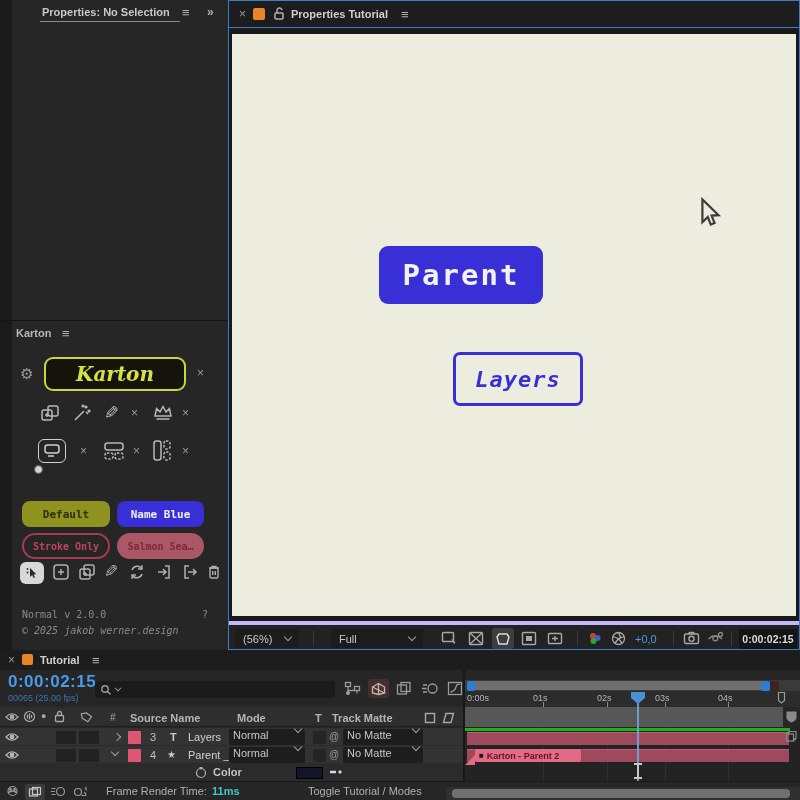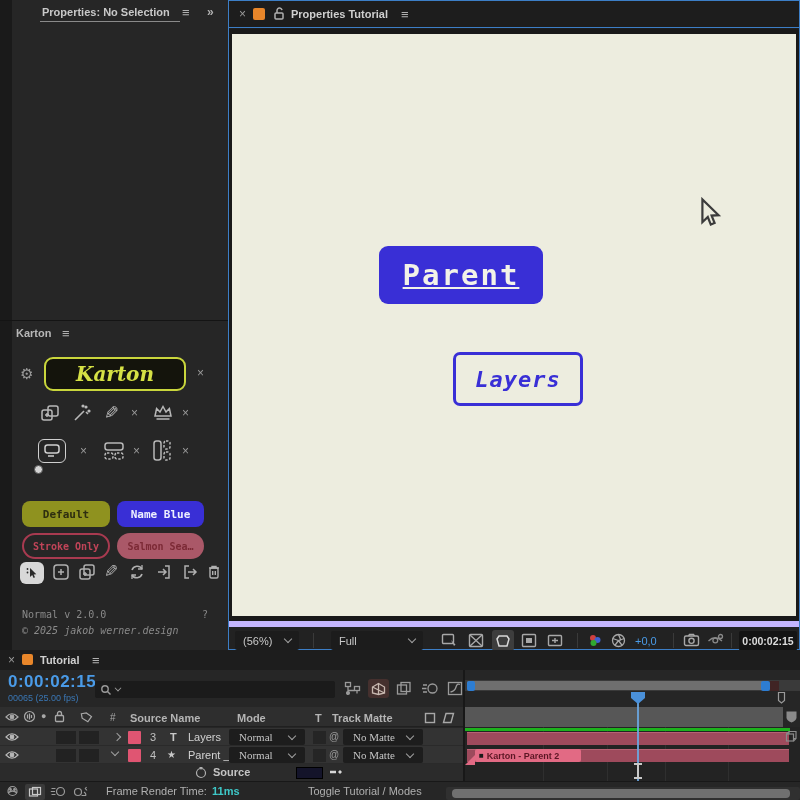--- a/index.html
+++ b/index.html
@@ -10,21 +10,21 @@
   .abs { position:absolute; }
   .panel { background:#282828; }
   .mono { font-family:"DejaVu Sans Mono", monospace; }
   .icon { color:#a8a8a8; display:inline-flex; align-items:center; justify-content:center; }
   .xg { color:#9a9a9a; font-size:12px; line-height:1; }
   .chev { width:6px; height:6px; border-right:1.6px solid #a0a0a0; border-bottom:1.6px solid #a0a0a0;
           transform:rotate(45deg); margin-top:-3px; }
   .chev-r { width:6px; height:6px; border-right:1.6px solid #a0a0a0; border-bottom:1.6px solid #a0a0a0;
           transform:rotate(-45deg); }
   .dd { position:absolute; height:16px; background:#1d1d1d; border-radius:2px; display:flex;
-        align-items:center; justify-content:space-between; padding:0 10px; color:#c6c6c6;font-family:Liberation Serif, serif; }
+        justify-content:space-between; padding:0 4px; color:#c6c6c6; }
   .dd2 { position:absolute; height:19px; background:#1c1c1c; border-radius:2px; display:flex;
         align-items:center; justify-content:space-between; padding:0 8px; color:#c8c8c8; }
   svg { display:block; }
   .tickline { position:absolute; width:1px; height:5px; background:#8a8a8a; }
   .gridline { position:absolute; width:1px; background:#2f2f2f; }
 </style>
 </head>
 <body>
 
 <div id="app">
@@ -170,36 +170,36 @@
           </svg>
       </span>
       <span class="abs" style="left:62px;top:7px;font-weight:bold;color:#cfcfcf;">Properties Tutorial</span>
       <span class="abs" style="left:172px;top:6px;font-size:13px;color:#b0b0b0;">≡</span>
     </div>
 
     <div class="abs" style="left:0;top:28px;width:570px;height:592px;background:#191919;">
       <div class="abs" style="left:3px;top:5px;width:564px;height:582px;background:#ededdf;">
 
         <div class="abs mono" style="left:147px;top:212px;width:164px;height:58px;background:#392fd6;border-radius:9px;display:flex;align-items:center;justify-content:center;">
-          <span style="font-size:29px;font-weight:bold;color:#f2f2e8;letter-spacing:2px;text-decoration:underline;">Parent</span>
+          <span style="font-size:29px;font-weight:bold;color:#f2f2e8;letter-spacing:2px;">Parent</span>
         </div>
 
         <div class="abs mono" style="left:221px;top:318px;width:130px;height:54px;border:3px solid #392fd6;border-radius:7px;display:flex;align-items:center;justify-content:center;">
           <span style="font-size:22px;font-weight:bold;font-style:italic;color:#392fd6;letter-spacing:1px;">Layers</span>
         </div>
 
         <span class="abs" style="left:464px;top:163px;">
           <svg width="26" height="32" viewBox="0 0 13 16">
               <path d="M3.2 1.2 L3.2 12.6 L5.9 10 L7.4 13.8 L9.3 13 L7.8 9.3 L11.3 9.1 Z" fill="#ededdf" stroke="#3c3c3c" stroke-width="1.1"></path>
             </svg>
         </span>
       </div>
     </div>
 
-    <div class="abs" style="left:0;top:620px;width:570px;height:28px;background:#222222;border-top:6px solid #c4b5fd;">
+    <div class="abs" style="left:0;top:620px;width:570px;height:28px;background:#222222;border-top:4px solid #c4b5fd;">
       <div class="dd2" style="left:6px;top:4px;width:64px;">
         <span>(56%)</span>
           <span class="chev"></span>
       </div>
       <div class="abs" style="left:84px;top:6px;width:1px;height:15px;background:#3a3a3a;"></div>
       <div class="dd2" style="left:102px;top:4px;width:92px;">
         <span>Full</span>
           <span class="chev"></span>
       </div>
       <span class="abs icon" style="left:212px;top:6px;">
@@ -319,20 +319,31 @@
         </svg>
     </span>
 
     <div class="abs" style="left:463px;top:20px;width:2px;height:118px;background:#181818;"></div>
 
     <div class="abs" style="left:465px;top:30px;width:335px;height:11px;background:#3a3a3a;">
       <div class="abs" style="left:2px;top:1px;width:300px;height:9px;background:#6f6f6f;border-radius:2px;"></div>
       <div class="abs" style="left:2px;top:0.5px;width:8px;height:10px;background:#2d7dd2;border-radius:2px;"></div>
       <div class="abs" style="left:296px;top:0.5px;width:9px;height:10px;background:#2d7dd2;border-radius:2px;"></div>
       <div class="abs" style="left:305px;top:0.5px;width:9px;height:10px;background:#402424;"></div>
+    </div>
+    <div class="abs" style="left:465px;top:41px;width:335px;height:16px;background:#2c2c2c;font-size:9px;color:#b4b4b4;">
+      <span class="abs" style="left:2px;top:2px;">0:00s</span>
+      <span class="abs" style="left:68px;top:2px;">01s</span>
+      <span class="abs" style="left:132px;top:2px;">02s</span>
+      <span class="abs" style="left:190px;top:2px;">03s</span>
+      <span class="abs" style="left:253px;top:2px;">04s</span>
+      <span class="tickline" style="left:78px;top:11px;"></span>
+      <span class="tickline" style="left:142px;top:11px;"></span>
+      <span class="tickline" style="left:200px;top:11px;"></span>
+      <span class="tickline" style="left:263px;top:11px;"></span>
     </div>
     <span class="abs icon" style="left:777px;top:41px;">
       <svg width="9" height="13" viewBox="0 0 9 13" fill="none" stroke="#9a9a9a" stroke-width="1.2">
           <path d="M1.5 1.5 h6 v8 l-3 2.5 -3 -2.5 Z"></path>
         </svg>
     </span>
 
     <div class="abs" style="left:0;top:57px;width:463px;height:20px;background:#2e2e2e;border-bottom:1px solid #202020;">
       <span class="abs icon" style="left:5px;top:5px;">
         <svg width="14" height="10" viewBox="0 0 14 10" fill="none" stroke="#a8a8a8" stroke-width="1.2">
@@ -458,21 +469,21 @@
       </div>
     </div>
 
     <div class="abs" style="left:0;top:114px;width:463px;height:17px;background:#2b2b2b;">
       <span class="abs icon" style="left:195px;top:2px;">
         <svg width="12" height="13" viewBox="0 0 12 13" fill="none" stroke="#b0b0b0" stroke-width="1.2">
             <circle cx="6" cy="7" r="4.5"></circle>
             <path d="M4.5 1.5 h3 M6 1.5 v2"></path>
           </svg>
       </span>
-      <span class="abs" style="left:213px;top:2px;font-weight:bold;color:#c4c4c4;">Source</span>
+      <span class="abs" style="left:213px;top:2px;font-weight:bold;color:#c4c4c4;">Color</span>
       <div class="abs" style="left:296px;top:2.5px;width:27px;height:12px;background:#14142a;border:1px solid #000;"></div>
       <span class="abs icon" style="left:328px;top:1px;">
         <svg width="16" height="14" viewBox="0 0 16 14">
             <path d="M2 7 h8 l2 -2 2 2 -2 2 -2 -2 Z M2 5.8 h6 v2.4 h-6 Z" fill="#d8d8d8"></path>
           </svg>
       </span>
     </div>
 
     <div class="abs" style="left:637px;top:46px;width:2px;height:88px;background:#6aa6e0;opacity:0.9;"></div>
     <svg class="abs" style="left:630px;top:41px;" width="16" height="14">

